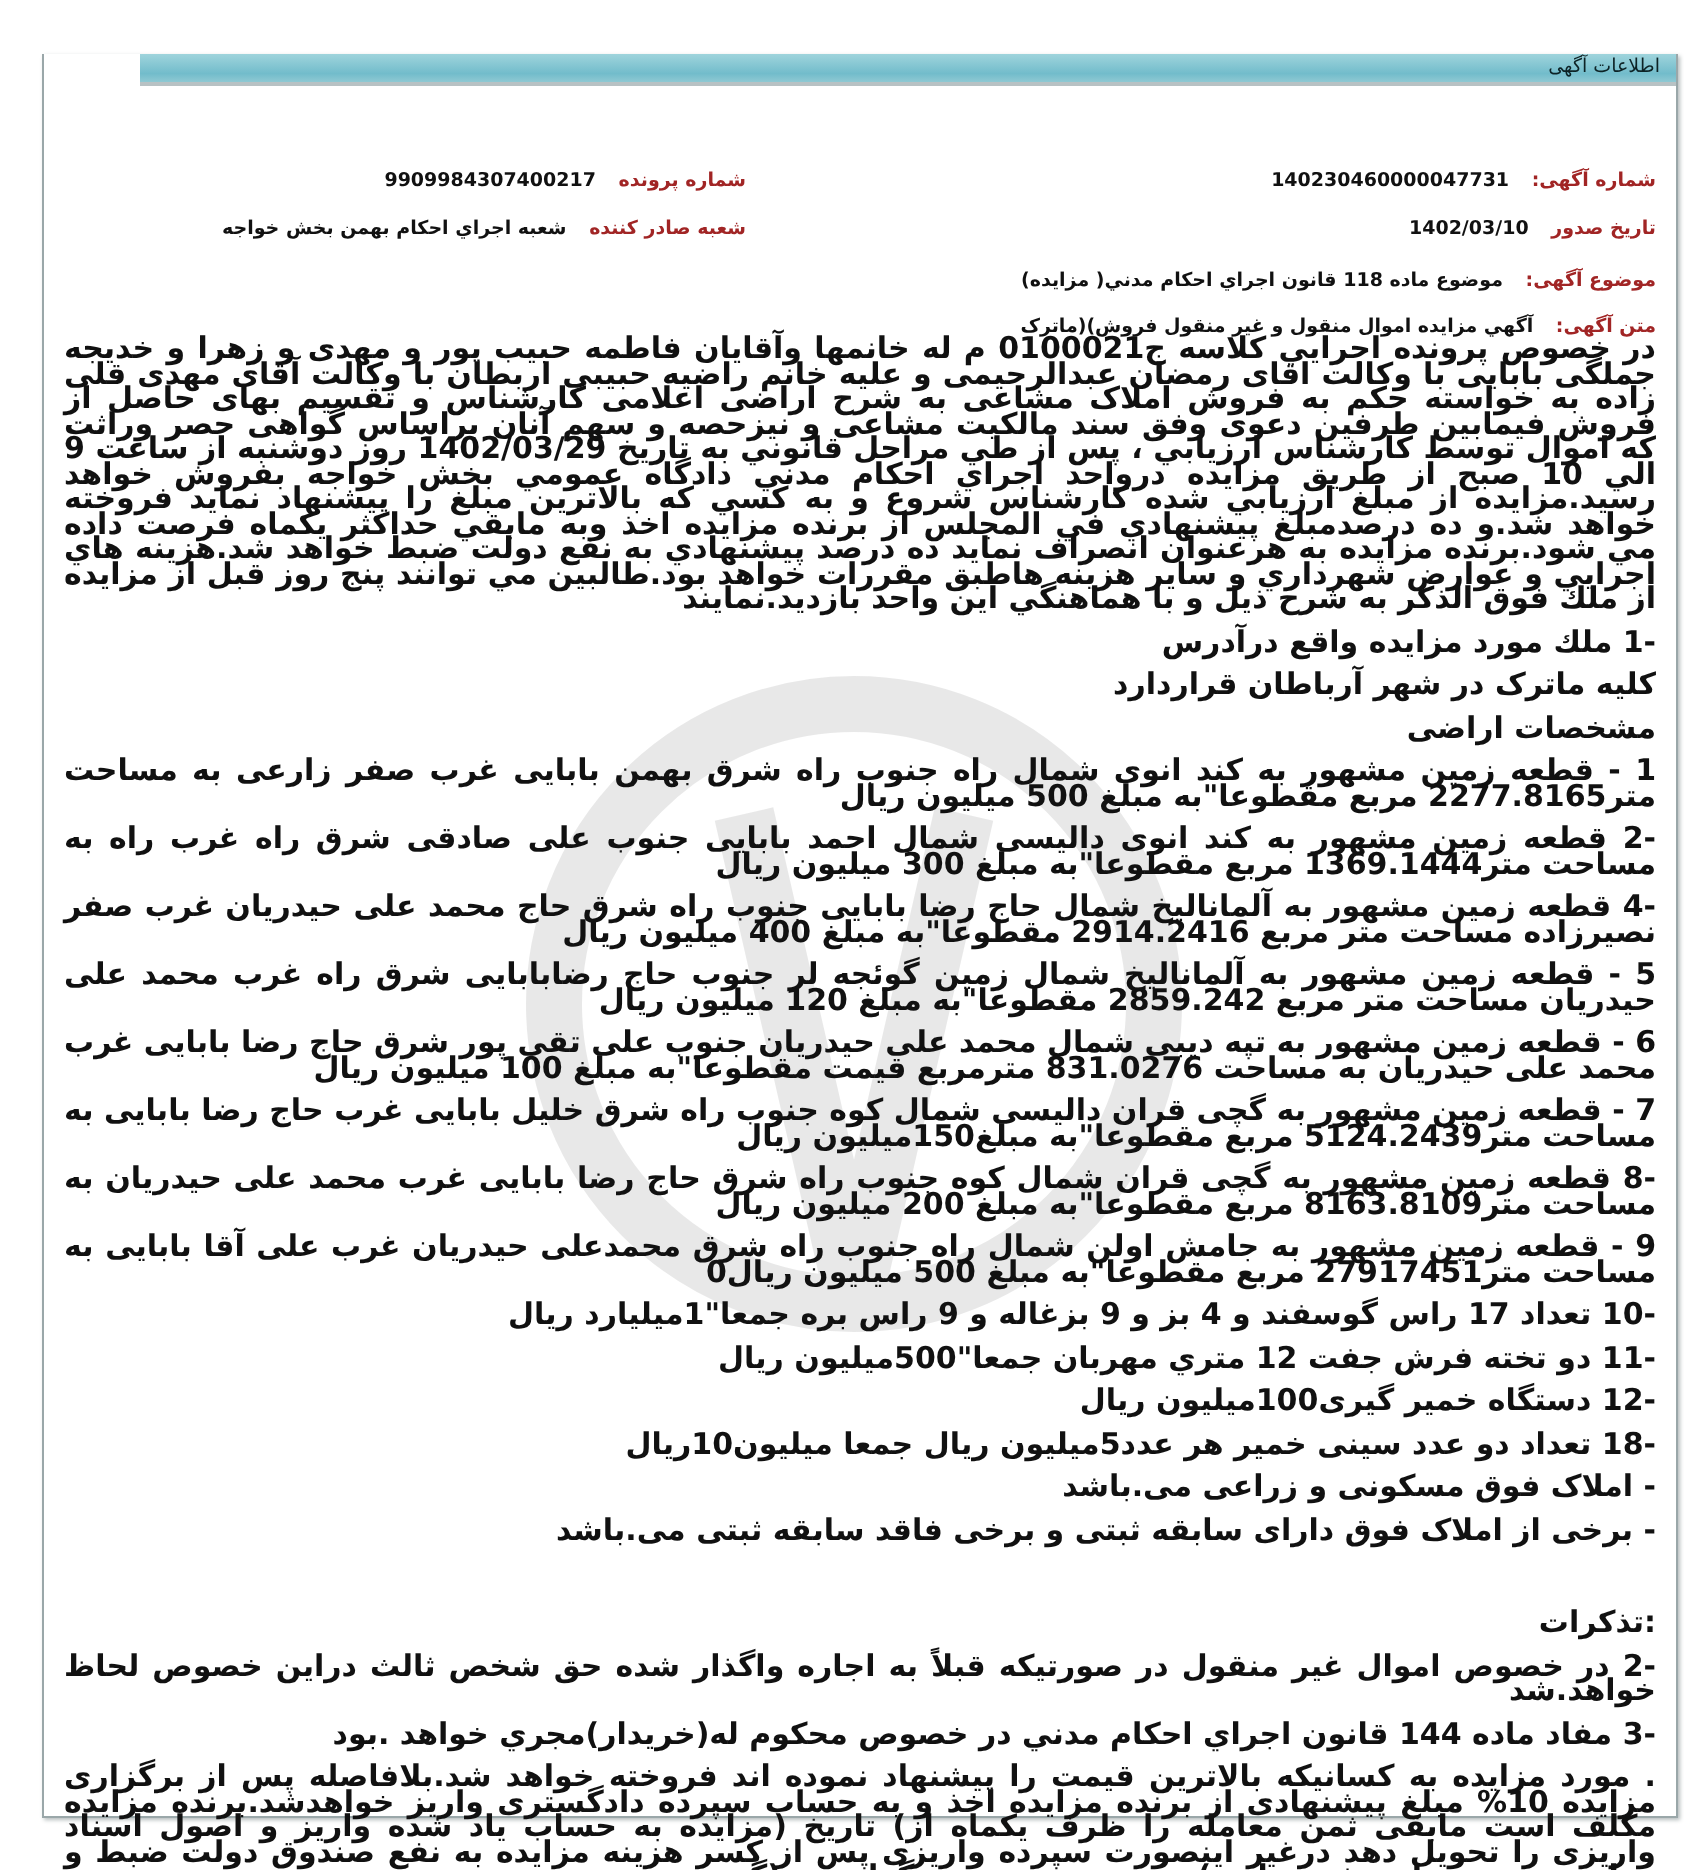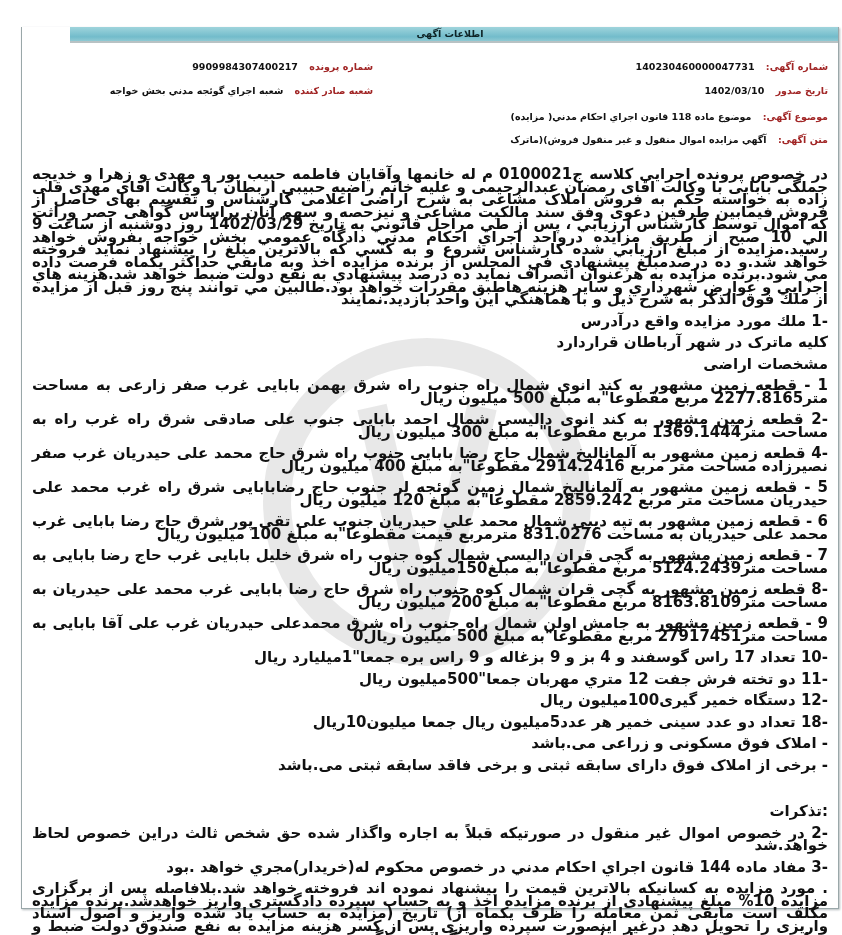--- a/index.html
+++ b/index.html
@@ -4,22 +4,22 @@
 <style>
   html, body { margin:0; padding:0; background:#ffffff; }
   body { width:842px; height:935px; position:relative; overflow:hidden;
          font-family:"DejaVu Sans", sans-serif; direction:rtl; }
   .panel { position:absolute; left:21px; top:27px; width:816px; height:881px;
            border:1px solid #9aa7a9; border-top:none; background:#fff;
            box-shadow:1px 1px 2px #b5bcbd; }
   .panel-header { height:14px; line-height:14px; padding-right:8px;
                   background:linear-gradient(#9fd4dc,#72bccb 70%,#8fc9d3);
                   border-bottom:2px solid #b8c2c4;
-                  font-size:9.5px; font-weight:bold; color:#0d2326; text-align:center;margin-left:48px; }
-  .row { position:absolute; font-size:9.5px; font-weight:bold; color:#1a1a1a; white-space:nowrap; }
+                  font-size:9.5px; font-weight:normal; color:#0d2326; text-align:right;margin-left:48px; }
+  .row { position:absolute; font-size:9.5px; font-weight:bold; color:#1a1a1a; white-space:nowrap;margin-top:24px; }
   .lbl { color:#a12525; font-weight:bold; margin-left:8px; }
   .val { color:#111; }
   .body-text { position:absolute; right:10px; left:10px; top:141px;
                font-size:15px; font-weight:bold; color:#111; line-height:12.5px; text-align:justify; }
   .para { margin:0 0 9px 0; }
   .line { margin:0 0 9px 0; }
   .watermark { position:absolute; left:240px; top:290px; width:330px; height:370px; pointer-events:none; opacity:0.13; }
 </style>
 </head>
 <body>
@@ -39,21 +39,21 @@
   <div class="row" style="right:465px; top:34px;">
     <span class="lbl">شماره پرونده</span>
     <span class="val">9909984307400217</span>
   </div>
   <div class="row" style="right:10px; top:58px;">
     <span class="lbl">تاریخ صدور</span>
     <span class="val">1402/03/10</span>
   </div>
   <div class="row" style="right:465px; top:58px;">
     <span class="lbl">شعبه صادر کننده</span>
-    <span class="val">شعبه اجراي گوئجه مدني بخش خواجه</span>
+    <span class="val">شعبه اجراي احكام بهمن بخش خواجه</span>
   </div>
   <div class="row" style="right:10px; top:84px;">
     <span class="lbl">موضوع آگهی:</span>
     <span class="val">موضوع ماده 118 قانون اجراي احكام مدني( مزايده)</span>
   </div>
   <div class="row" style="right:10px; top:107px;">
     <span class="lbl">متن آگهی:</span>
     <span class="val">آگهي مزايده اموال منقول و غير منقول فروش)(ماترک</span>
   </div>
 

